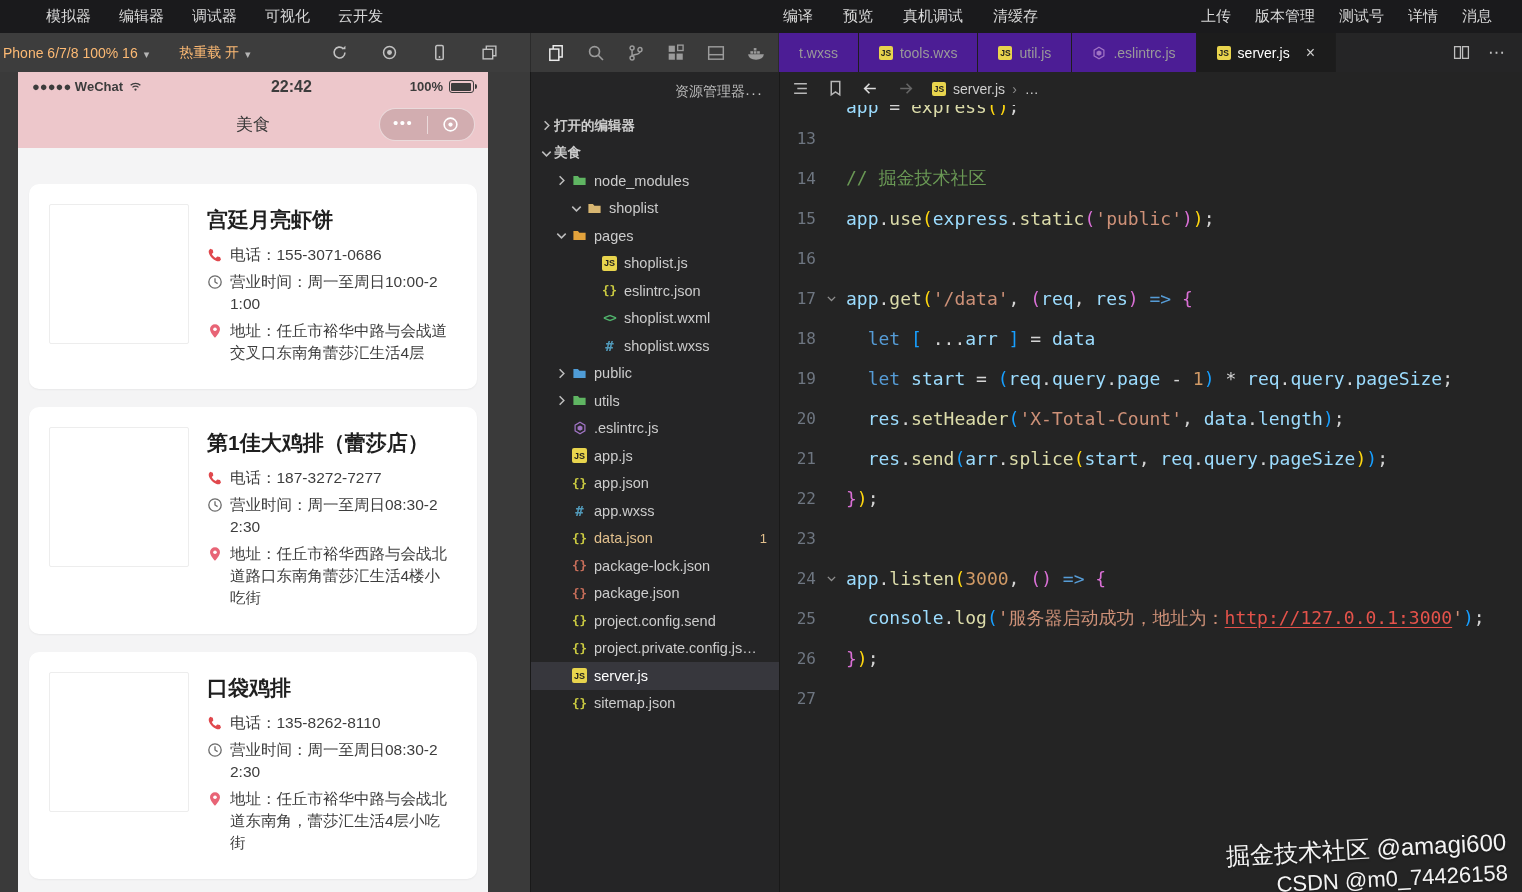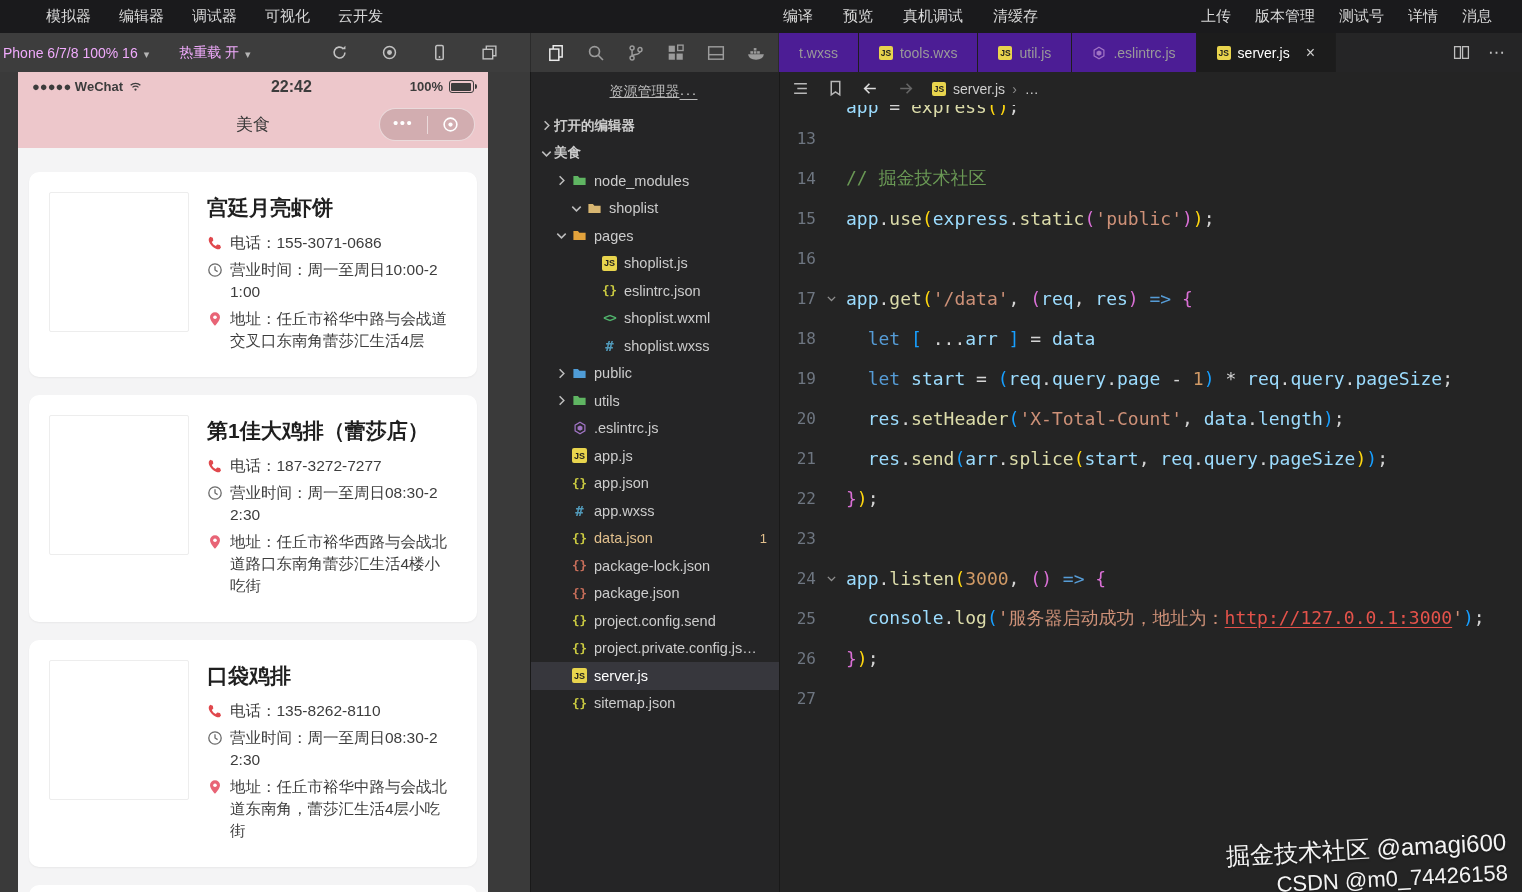--- a/index.html
+++ b/index.html
@@ -11,21 +11,21 @@
   
   .menubar{flex:0 0 33px;height:33px;background:#1a1a1c;display:flex;align-items:center;color:#d8d8d8;font-size:15px;position:relative;}
   .menu-left{display:flex;gap:28px;margin-left:46px;}
   .menu-center{position:absolute;left:783px;display:flex;gap:30px;}
   .menu-right{position:absolute;right:30px;display:flex;gap:24px;}
   .menu-item{cursor:default;white-space:nowrap;}
 
   
   .toolbar{flex:0 0 39px;height:39px;display:flex;background:#3d3d3d;color:#c8c8c8;align-items:stretch;}
   .tb-sim{flex:0 0 530px;display:flex;align-items:center;font-size:14px;padding-left:3px;}
-  .tb-text{display:inline-flex;align-items:center;white-space:nowrap;color:#f0abfc;text-align:right;}
+  .tb-text{display:inline-flex;align-items:center;white-space:nowrap;color:#fdba74;text-align:right;}
   .caret::after{content:"▾";margin-left:6px;font-size:11px;color:#b5b5b5;}
   .tb-icons{display:flex;gap:33px;margin-left:80px;color:#c2c2c2;}
   .tb-mid{flex:0 0 248px;display:flex;align-items:center;gap:22px;padding-left:16px;background:#3a3a3a;border-left:1px solid #2b2b2b;color:#9b9b9b;}
   .tb-mid .icn.active{color:#ececec;}
   .tb-tabs{flex:1;min-width:0;background:#252526;display:flex;align-items:stretch;border-left:1px solid #2b2b2b;}
   .tabs-strip{display:flex;align-items:stretch;min-width:0;overflow:hidden;}
   .tab{display:flex;align-items:center;gap:7px;padding:0 20px;font-size:14px;color:#9a9a9a;background:#4c1d95;border-right:1px solid #1d1d1d;white-space:nowrap;}
   .tab.active{background:#1c1c1c;color:#fff;}
   .tab .close{margin-left:9px;font-size:16px;color:#cfcfcf;line-height:1;}
   .tab-right{display:flex;align-items:center;gap:18px;padding:0 16px;margin-left:auto;color:#c0c0c0;}
@@ -44,35 +44,35 @@
   .s-right{display:flex;align-items:center;gap:6px;font-size:13px;font-weight:700;}
   .battery{width:25px;height:13px;border:1.5px solid #3c3c3c;border-radius:3px;position:relative;display:inline-block;}
   .battery::after{content:"";position:absolute;right:-4.5px;top:2.5px;width:2.5px;height:5px;background:#3c3c3c;border-radius:0 2px 2px 0;}
   .battery-fill{position:absolute;inset:1.5px;background:#3c3c3c;border-radius:1px;}
   .p-nav{flex:0 0 47px;background:#edc7cb;position:relative;display:flex;align-items:center;justify-content:center;}
   .nav-title{font-size:17px;color:#383838;font-weight:500;}
   .capsule{position:absolute;right:13px;top:7px;width:96px;height:33px;border-radius:17px;background:rgba(70,35,40,.16);border:1px solid rgba(255,255,255,.55);display:flex;align-items:center;color:#fff;}
   .cap-dots{flex:1;text-align:center;font-size:15px;letter-spacing:1.5px;line-height:1;padding-bottom:5px;}
   .cap-div{width:1px;height:18px;background:rgba(255,255,255,.55);}
   .cap-circle{flex:1;display:flex;justify-content:center;}
-  .p-content{flex:1;padding:24px 11px 0;overflow:hidden;}
+  .p-content{flex:1;padding:24px 11px 0;overflow:hidden;margin-top:12px;}
   .card{background:#fff;border-radius:10px;padding:20px;display:flex;margin-bottom:18px;box-shadow:0 1px 2px rgba(0,0,0,.05);}
   .card-img{flex:0 0 140px;width:140px;height:140px;background:#fff;border:1px solid #ededed;border-radius:2px;}
   .card-body{margin-left:18px;min-width:0;}
   .card-title{font-size:21px;font-weight:700;color:#1f1f1f;margin:2px 0 10px;}
   .info-row{display:flex;margin-bottom:5px;}
   .info-ic{width:16px;height:16px;flex:0 0 16px;margin-top:3px;margin-right:7px;}
   .ic-phone{color:#e0484d;}
   .ic-clock{color:#6b6b6b;}
   .ic-pin{color:#e86476;}
   .info-text{width:218px;font-size:15.5px;line-height:22px;color:#3d3d3d;word-break:break-all;}
 
   
   .explorer{flex:0 0 250px;background:#252526;border-left:1px solid #191919;border-right:1px solid #191919;color:#ccc;overflow:hidden;}
-  .exp-header{height:40px;display:flex;align-items:center;justify-content:center;padding:0 16px 0 13px;font-size:14px;color:#bbb;text-decoration:underline;}
+  .exp-header{height:40px;display:flex;align-items:center;justify-content:flex-end;padding:0 16px 0 13px;font-size:14px;color:#bbb;}
   .exp-more{font-size:15px;letter-spacing:1px;color:#c5c5c5;cursor:pointer;}
   .tree-row{height:27.5px;display:flex;align-items:center;font-size:14.5px;cursor:pointer;white-space:nowrap;}
   .tree-row.section{font-weight:700;font-size:13.5px;}
   .tree-row.selected{background:#37373d;color:#fff;}
   .tree-row.modified .tr-label{color:#e2c08d;}
   .tr-chev{color:#bdbdbd;}
   .tr-icon{flex:0 0 17px;height:16px;margin:0 6px 0 2px;display:inline-flex;align-items:center;justify-content:center;}
   .tr-label{overflow:hidden;text-overflow:ellipsis;flex:1;}
   .tr-badge{margin-right:12px;color:#e2c08d;font-size:13px;}
   .fld-green{color:#5fb562;}

